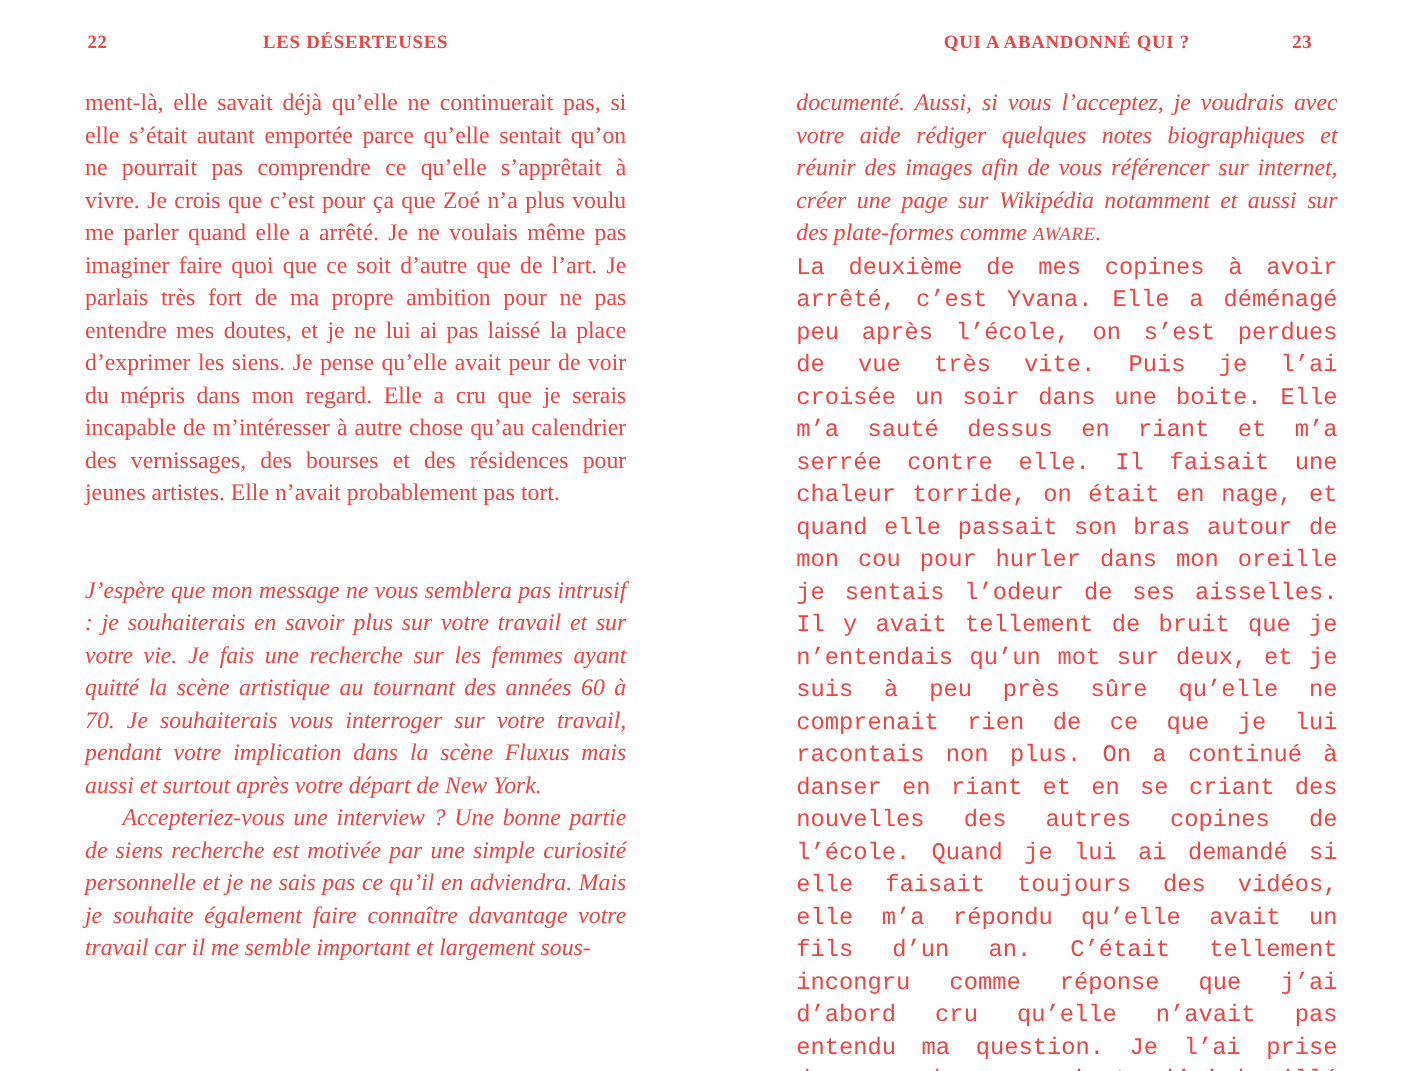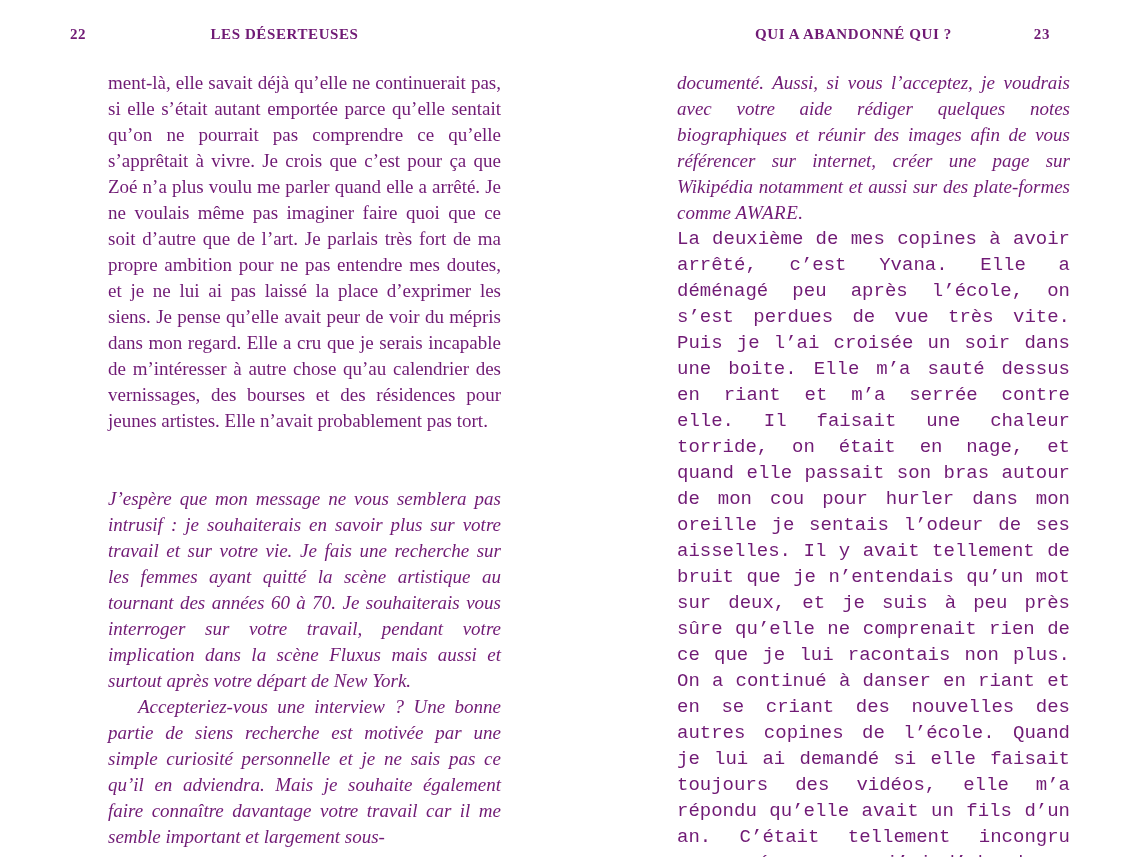--- a/index.html
+++ b/index.html
@@ -7,21 +7,21 @@
     padding: 0;
     background: #ffffff;
   }
   .spread {
     position: relative;
     width: 1138px;
     height: 857px;
     background: #ffffff;
     overflow: hidden;
     font-family: "Liberation Serif", serif;
-    color: #701a75;
+    color: #ef4444;
   }
   .page {
     position: absolute;
     top: 24px;
     width: 433px;
   }
   .page-left  { left: 68px; }
   .page-right { left: 637px; }
 
   .running-header {
@@ -43,42 +43,41 @@
     display: block;
     text-align: center;
   }
 
   .body-text {
     margin-top: 26px;
     font-size: 19px;
     line-height: 26px;
     text-align: justify;
     hyphens: auto;
-    margin-left: 40px;
     -webkit-hyphens: auto;
   }
   .body-text p { margin: 0; }
 
   .letter {
     margin-top: 52px;
     font-style: italic;
   }
   .page-right .letter {
     margin-top: 0;
   }
   .letter p { margin: 0; }
   .indent { text-indent: 30px; }
 
   .after-letter {
     margin-top: 56px;
     font-family: Liberation Mono, monospace;
   }
 
   .smallcaps {
-    font-size: 19px;
+    font-size: 15px;
     letter-spacing: 0.5px;
   }
 </style>
 </head>
 <body>
 
 <div class="spread">
 
   <section class="page page-left">
     <header class="running-header">

